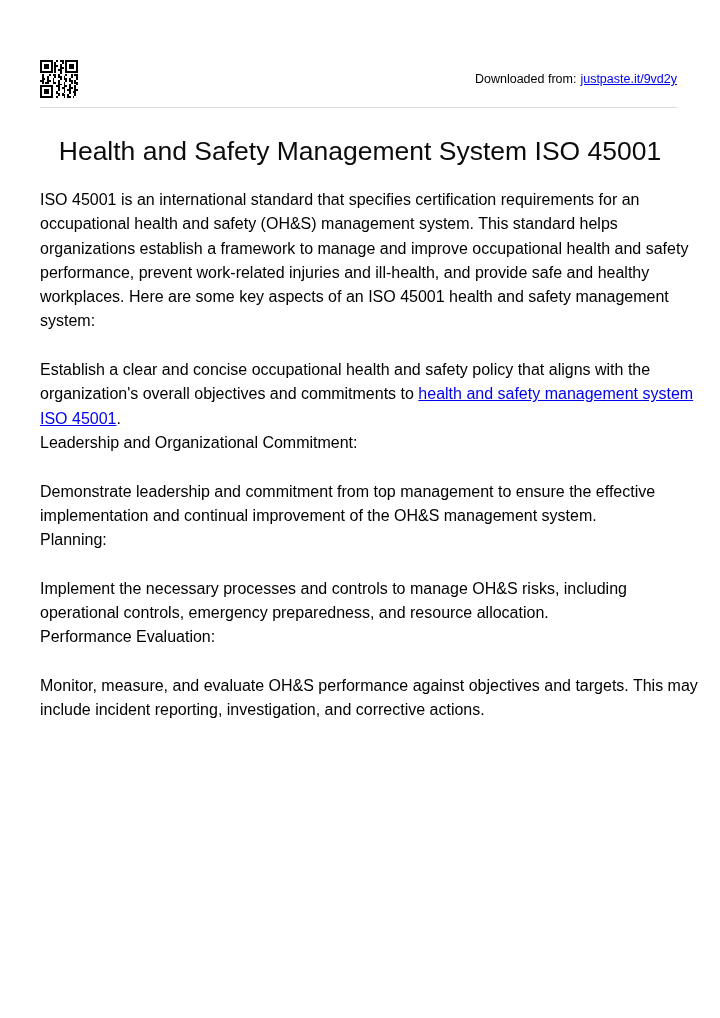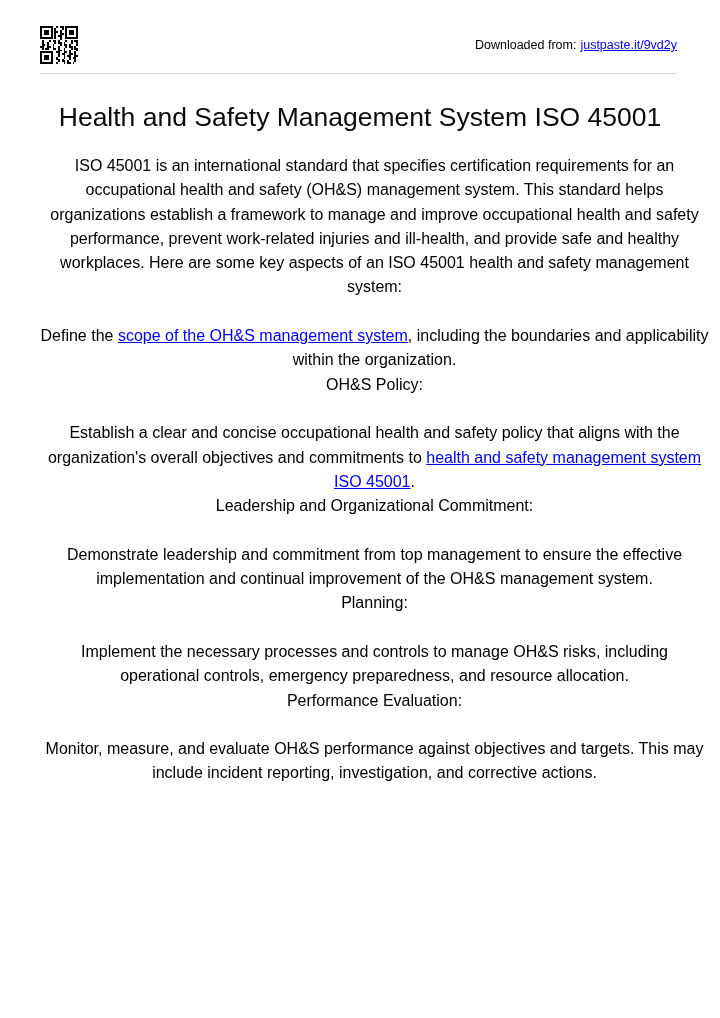--- a/index.html
+++ b/index.html
@@ -11,21 +11,21 @@
   *{margin:0;padding:0;box-sizing:border-box;}
   html,body{background:#fff;}
   body{
     width:720px;height:1018px;overflow:hidden;
     font-family:"Liberation Sans","DejaVu Sans",sans-serif;
     color:var(--text-color);background:var(--bg);
     position:relative;
   }
   .page{width:720px;height:1018px;background:var(--bg);}
   .header{
-    width:637px;margin:0 0 0 40px;padding-top:26px;
+    width:637px;margin:0 0 0 40px;padding-top:60px;
     display:flex;justify-content:space-between;align-items:center;
   }
   .qr{width:38px;height:38px;flex:0 0 auto;}
   .qr svg{width:38px;height:38px;display:block;shape-rendering:crispEdges;}
   .header-right{
     font-size:12.5px;line-height:16px;color:var(--text-color);
     white-space:nowrap;
   }
   .header-right a{color:var(--link-color);text-decoration:underline;margin-left:4px;cursor:pointer;}
   .divider{
@@ -35,21 +35,21 @@
   h1.title{
     font-size:26.5px;font-weight:400;line-height:30px;
     text-align:center;color:#0b0b0b;
     margin:28px 20px 0 20px;
     letter-spacing:0;
   }
   .body-text{
     width:669px;margin:22px 0 0 40px;
     font-size:16px;line-height:24.3px;color:var(--text-color);
   }
-  .body-text p{margin:0 0 24.3px 0;text-align:center;}
+  .body-text p{margin:0 0 24.3px 0;}
   .body-text p:last-child{margin-bottom:12px;}
   .body-text a{color:var(--link-color);text-decoration:underline;cursor:pointer;}
 </style>
 </head>
 <body>
 
 <div class="page">
 
   <div class="header">
     <div class="qr">
@@ -183,20 +183,19 @@
       <span>Downloaded from:</span><a href="#">justpaste.it/9vd2y</a>
     </div>
   </div>
 
   <hr class="divider">
 
   <h1 class="title">Health and Safety Management System ISO 45001</h1>
 
   <div class="body-text">
       <p>ISO 45001 is an international standard that specifies certification requirements for an occupational health and safety (OH&amp;S) management system. This standard helps organizations establish a framework to manage and improve occupational health and safety performance, prevent work-related injuries and ill-health, and provide safe and healthy workplaces. Here are some key aspects of an ISO 45001 health and safety management system:</p>
-      <p>Define the <a href="#">scope of the OH&amp;S management system</a>, including the boundaries and applicability within the organization.<br>OH&amp;S Policy:</p>
       <p>Establish a clear and concise occupational health and safety policy that aligns with the organization's overall objectives and commitments to <a href="#">health and safety management system ISO 45001</a>.<br>Leadership and Organizational Commitment:</p>
       <p>Demonstrate leadership and commitment from top management to ensure the effective implementation and continual improvement of the OH&amp;S management system.<br>Planning:</p>
       <p>Implement the necessary processes and controls to manage OH&amp;S risks, including operational controls, emergency preparedness, and resource allocation.<br>Performance Evaluation:</p>
       <p>Monitor, measure, and evaluate OH&amp;S performance against objectives and targets. This may include incident reporting, investigation, and corrective actions.</p>
     </div>
 
 </div>
 
 </body></html>

